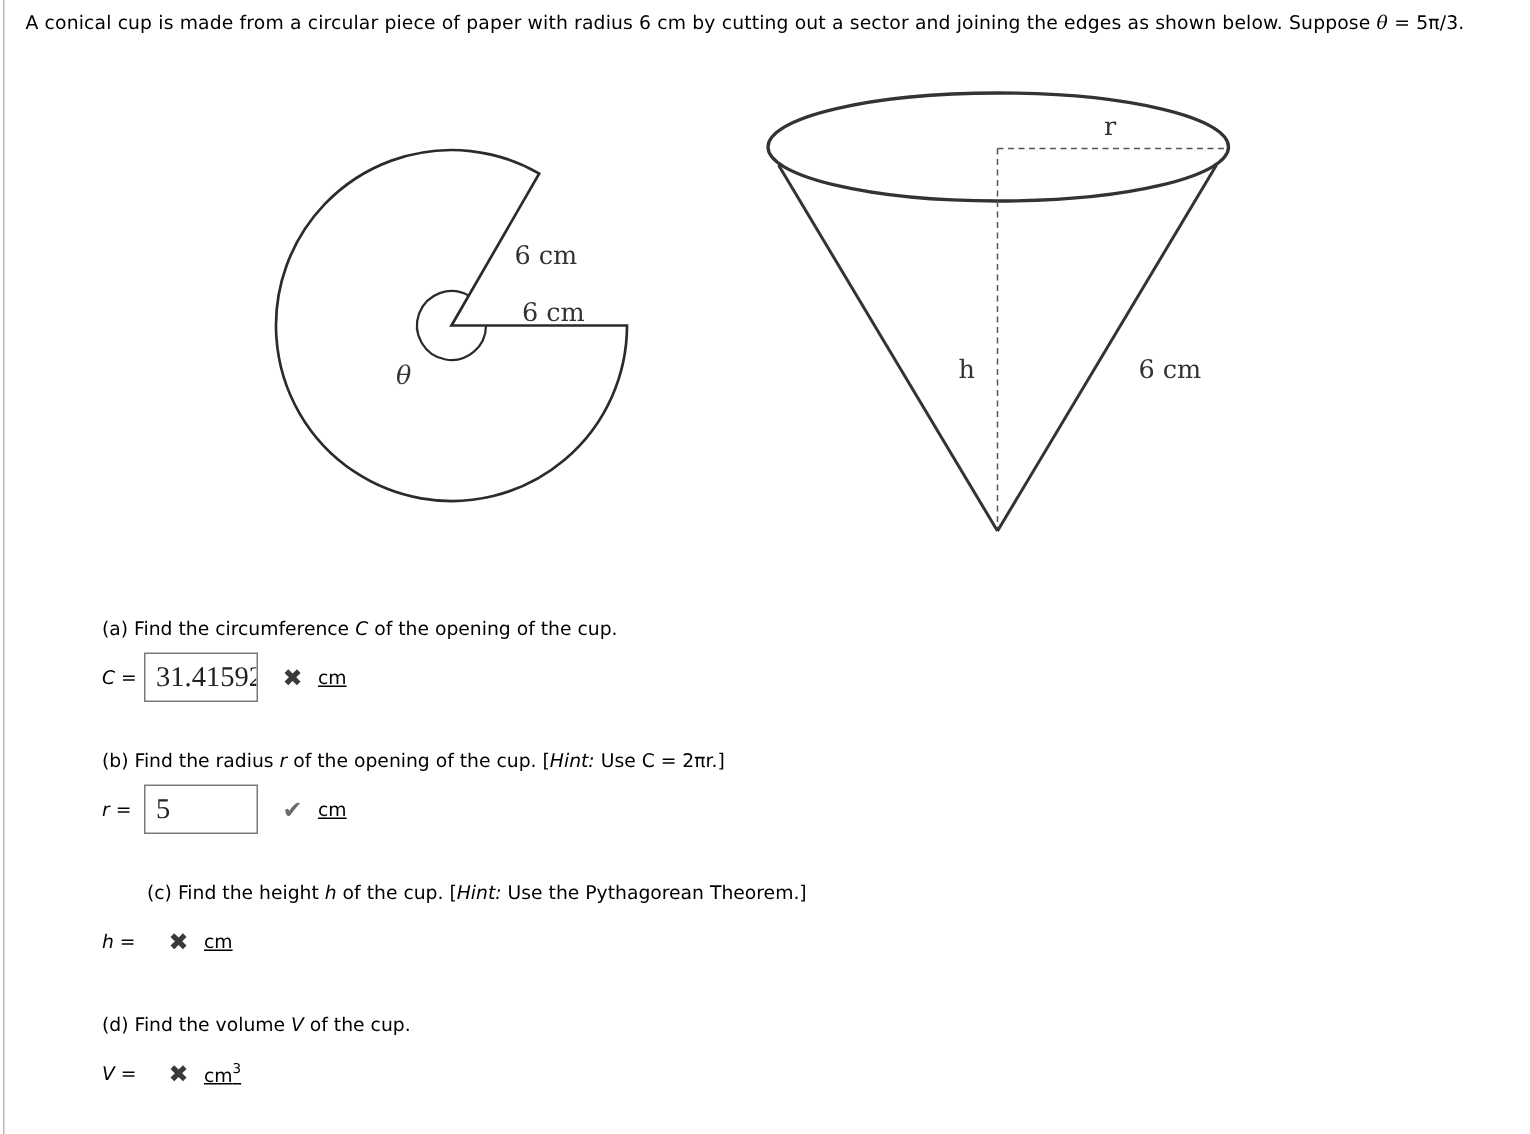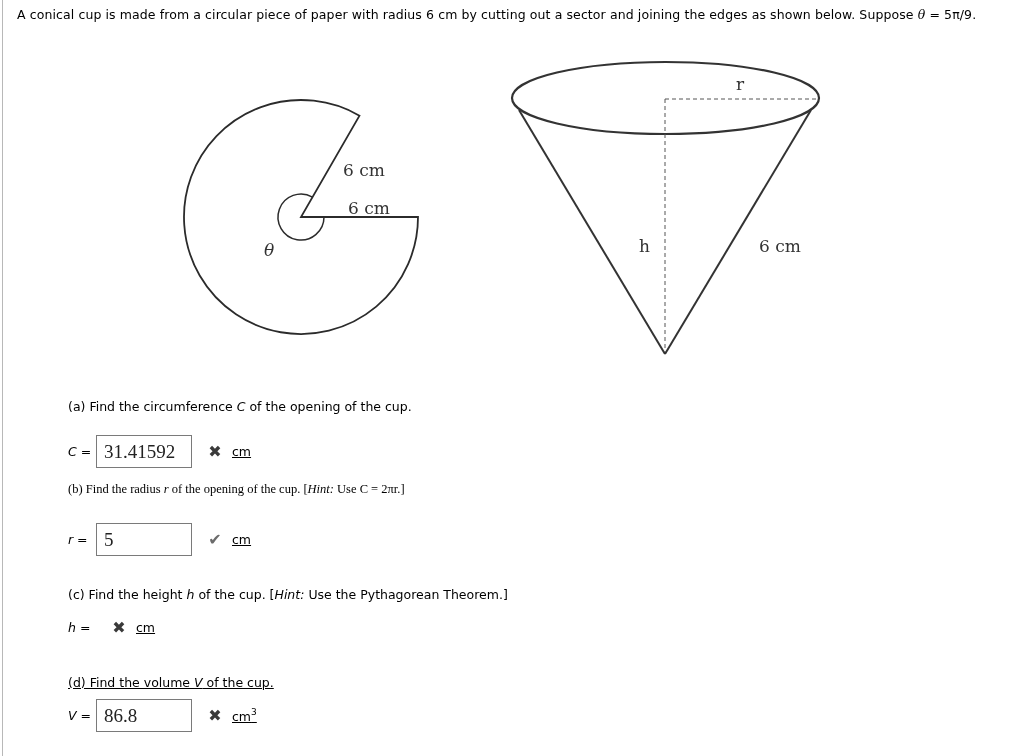--- a/index.html
+++ b/index.html
@@ -13,36 +13,36 @@
   svg.figures { position: absolute; left: 0; top: 0; }
   .fig-label { font-family: "DejaVu Serif", "Liberation Serif", serif; font-size: 17px; fill: #333; }
   .fig-label-i { font-family: "DejaVu Serif", serif; font-style: italic; font-size: 17px; fill: #333; }
   .part { position: absolute; left: 68px; }
   .question { font-size: 12.5px; white-space: nowrap; }
   .question i { font-style: italic; }
   .answer-row { position: absolute; left: 0; height: 37px; display: flex; align-items: center; white-space: nowrap; }
   .var-label { font-size: 12.5px; width: 28px; display: inline-block; }
   .var-label i { font-style: italic; }
   .answer-input {
-    width: 96px; height: 33px; border: 1px solid #7a7a7a; box-sizing: border-box;
+    width: 76px; height: 33px; border: 1px solid #7a7a7a; box-sizing: border-box;
     font-family: "Liberation Serif", "DejaVu Serif", serif; font-size: 19px; color: #222;
     padding: 0 0 0 7px; line-height: 31px; background: #fff; outline: none;
   }
   .status-icon { display: inline-flex; width: 26px; justify-content: center; margin-left: 10px; font-size: 16px; }
   .status-wrong { color: #3a3a3a; font-weight: bold; }
   .status-right { color: #6b6b6b; }
   .unit { font-size: 12.5px; margin-left: 4px; text-decoration: underline; }
   .unit sup { font-size: 9px; vertical-align: 6px; }
 </style>
 </head>
 <body>
 
 <div class="left-rule"></div>
 
-<div class="problem-text"><span>A conical cup is made from a circular piece of paper with radius 6 cm by cutting out a sector and joining the edges as shown below. Suppose </span><span class="math-i">θ</span><span> = 5π/9.</span></div>
+<div class="problem-text"><span>A conical cup is made from a circular piece of paper with radius 6 cm by cutting out a sector and joining the edges as shown below. Suppose </span><span class="math-i">θ</span><span> = 5π/3.</span></div>
 
 <svg class="figures" width="1020" height="400">
 
   <g>
 
     <path d="M 301 217 L 418 217 A 117 117 0 1 1 359.5 115.7 Z" fill="none" stroke="#2b2b2b" stroke-width="1.8" stroke-linejoin="miter"></path>
 
     <path d="M 324 217 A 23 23 0 1 1 312.5 197.1" fill="none" stroke="#2b2b2b" stroke-width="1.5"></path>
     <text class="fig-label" x="343" y="176">6 cm</text>
     <text class="fig-label" x="348" y="214">6 cm</text>
@@ -54,50 +54,49 @@
     <line x1="519" y1="110" x2="665" y2="354" stroke="#333" stroke-width="2"></line>
     <line x1="811" y1="110" x2="665" y2="354" stroke="#333" stroke-width="2"></line>
     <line x1="665" y1="99" x2="665" y2="352" stroke="#555" stroke-width="1" stroke-dasharray="4,3"></line>
     <line x1="665" y1="99" x2="818" y2="99" stroke="#555" stroke-width="1" stroke-dasharray="4,3"></line>
     <text class="fig-label" x="736" y="90">r</text>
     <text class="fig-label" x="639" y="252">h</text>
     <text class="fig-label" x="759" y="252">6 cm</text>
   </g>
 </svg>
 
-<div class="part" style="top:399px;">
+<div class="part" style="top:411px;">
   <div class="question"><span>(a) Find the circumference </span><i>C</i><span> of the opening of the cup.</span></div>
 </div>
 <div class="answer-row" style="left:68px; top:433px;">
   <span class="var-label"><i>C</i><span> =</span></span>
   <input class="answer-input" type="text" value="31.41592" style="">
   <span class="status-icon status-wrong">✖</span>
   <span class="unit"><span>cm</span></span>
 </div>
 
-<div class="part" style="top:482px;font-family:Liberation Serif, serif;">
+<div class="part" style="top:499px;">
   <div class="question"><span>(b) Find the radius </span><i>r</i><span> of the opening of the cup. [</span><i>Hint:</i><span> Use C = 2πr.]</span></div>
 </div>
 <div class="answer-row" style="left:68px; top:521px;">
   <span class="var-label"><i>r</i><span> =</span></span>
   <input class="answer-input" type="text" value="5" style="">
   <span class="status-icon status-right">✔</span>
   <span class="unit"><span>cm</span></span>
 </div>
 
-<div class="part" style="top:587px;">
+<div class="part" style="top:587px;margin-left:30px;">
   <div class="question"><span>(c) Find the height </span><i>h</i><span> of the cup. [</span><i>Hint:</i><span> Use the Pythagorean Theorem.]</span></div>
 </div>
 <div class="answer-row" style="left:68px; top:609px;">
   <span class="var-label"><i>h</i><span> =</span></span>
   <span class="status-icon status-wrong">✖</span>
   <span class="unit"><span>cm</span></span>
 </div>
 
-<div class="part" style="top:675px;text-decoration:underline;">
+<div class="part" style="top:675px;">
   <div class="question"><span>(d) Find the volume </span><i>V</i><span> of the cup.</span></div>
 </div>
 <div class="answer-row" style="left:68px; top:697px;">
   <span class="var-label"><i>V</i><span> =</span></span>
-  <input class="answer-input" type="text" value="86.8" style="">
   <span class="status-icon status-wrong">✖</span>
   <span class="unit"><span>cm</span><sup>3</sup></span>
 </div>
 
 </body></html>

